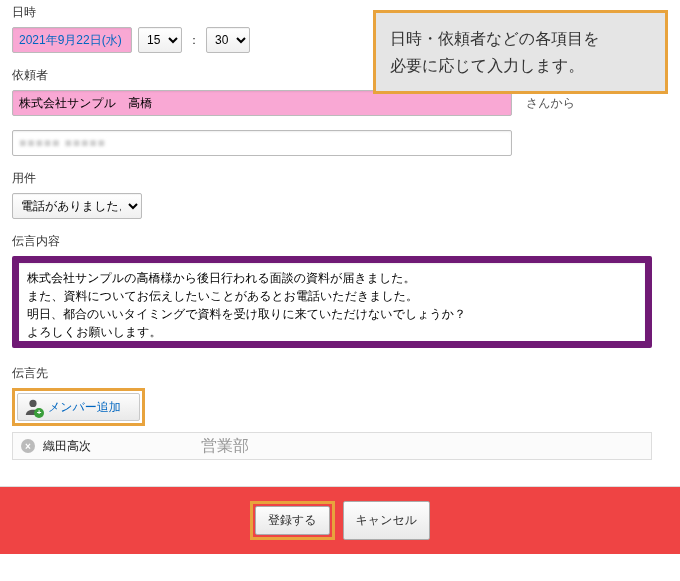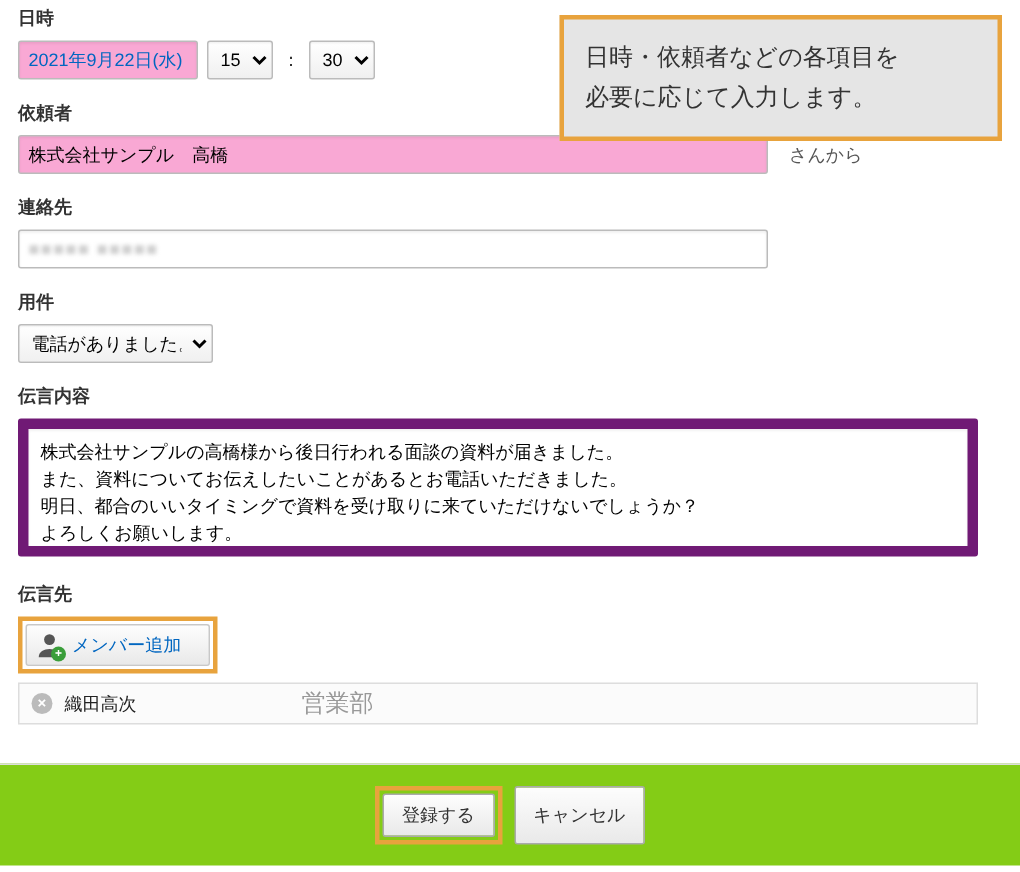--- a/index.html
+++ b/index.html
@@ -12,21 +12,21 @@
     background: #fff;
     width: 680px;
     height: 581px;
     position: relative;
   }
   .form-wrap {
     padding: 4px 12px 12px 12px;
   }
   .section { margin-bottom: 14px; }
   .label {
-    font-weight: bold;
+    font-weight: normal;
     font-size: 12px;
     margin-bottom: 6px;
     color: #333;
   }
   .row { display: flex; align-items: center; gap: 6px; }
   .input-text {
     border: 1px solid #bbb;
     border-radius: 2px;
     background: #f9a8d4;
     font-size: 12px;
@@ -139,21 +139,21 @@
     font-weight: bold;
   }
   .recipient-name { color: #222; flex: 0 0 auto; min-width: 150px; }
   .recipient-dept { color: #999; font-size: 16px; }
   .bottom-bar {
     border-top: 1px solid #ddd;
     padding: 14px 0;
     display: flex;
     justify-content: center;
     gap: 8px;
-    background: #84cc16;
+    background: #ef4444;
   }
   .btn {
     display: inline-flex;
     align-items: center;
     padding: 5px 12px;
     border: 1px solid #aaa;
     border-radius: 2px;
     background: linear-gradient(#fdfdfd,#e9e9e9);
     font-size: 12px;
     cursor: pointer;
@@ -197,21 +197,20 @@
 
   <div class="section">
     <div class="label">依頼者</div>
     <div class="row">
       <input class="input-text wide-input" type="text" value="株式会社サンプル　高橋" style="">
       <span class="suffix">さんから</span>
     </div>
   </div>
 
   <div class="section">
-    <div class="label">連絡先</div>
     <div class="contact-blur">
       <span class="blurred">■■■■■ ■■■■■</span>
     </div>
   </div>
 
   <div class="section">
     <div class="label">用件</div>
     <select class="select" style="width:130px">
       <option>電話がありました。</option>
     </select>

